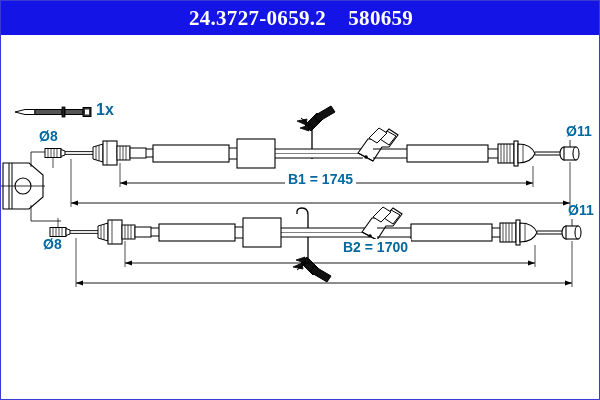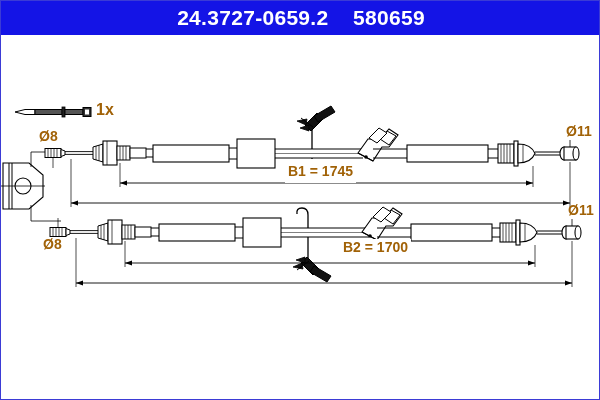--- a/index.html
+++ b/index.html
@@ -33,34 +33,34 @@
     top: 0;
     width: 600px;
     height: 34px;
     line-height: 34px;
     text-align: center;
     color: #ffffff;
     font-weight: bold;
     font-size: 21px;
     letter-spacing: 0.3px;
     white-space: pre;
-    font-family: Liberation Sans, sans-serif;
+    font-family: Liberation Serif, serif;
   }
   #drawing {
     position: absolute;
     left: 0;
     top: 34px;
     width: 600px;
     height: 365px;
   }
   .lbl {
     position: absolute;
     font-family: "Liberation Sans", sans-serif;
     font-weight: bold;
-    color: #a16207;
+    color: #0369a1;
     white-space: pre;
     font-size: 13px;
   }
 </style>
 </head>
 <body>
 
 <div id="page">
 
   <div id="header-bar"></div>
@@ -345,20 +345,20 @@
     <span class="lbl" style="left:95px; top:66px; font-size:16px;">1x</span>
 
     <span class="lbl" style="left:38px; top:93px; font-size:14px;">Ø8</span>
 
     <span class="lbl" style="left:42px; top:201px; font-size:14px;">Ø8</span>
 
     <span class="lbl" style="left:565px; top:88px; font-size:14px;">Ø11</span>
 
     <span class="lbl" style="left:567px; top:167px; font-size:14px;">Ø11</span>
 
-    <span class="lbl" style="left:284px; top:124px; font-size:14px; background:#ffffff; padding:4px 3px;">B1 = 1745</span>
+    <span class="lbl" style="left:284px; top:124px; font-size:14px; background:#ffffff; padding:12px 3px;">B1 = 1745</span>
 
 
     <span class="lbl" style="left:339px; top:204px; font-size:14px; background:#ffffff; padding:0 3px;">B2 = 1700</span>
 
   </div>
 
 </div>
 
 </body></html>

